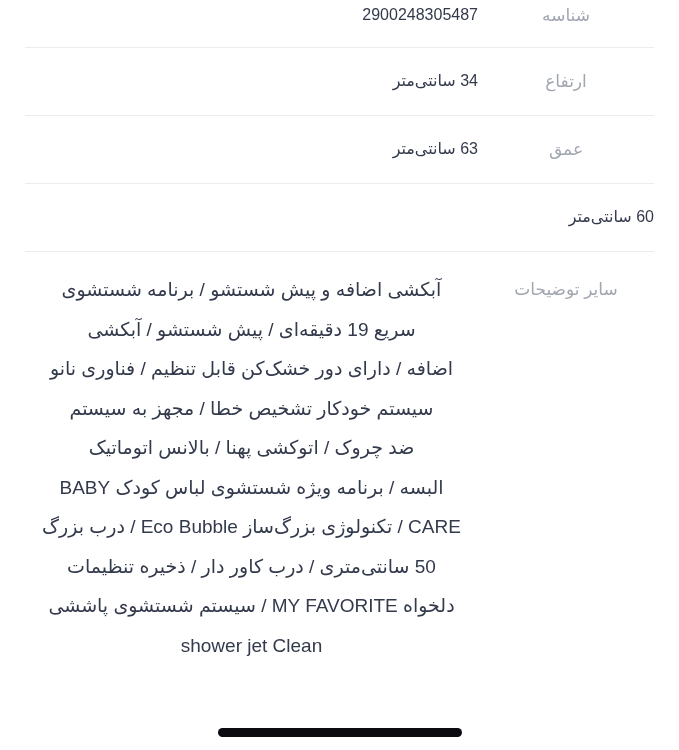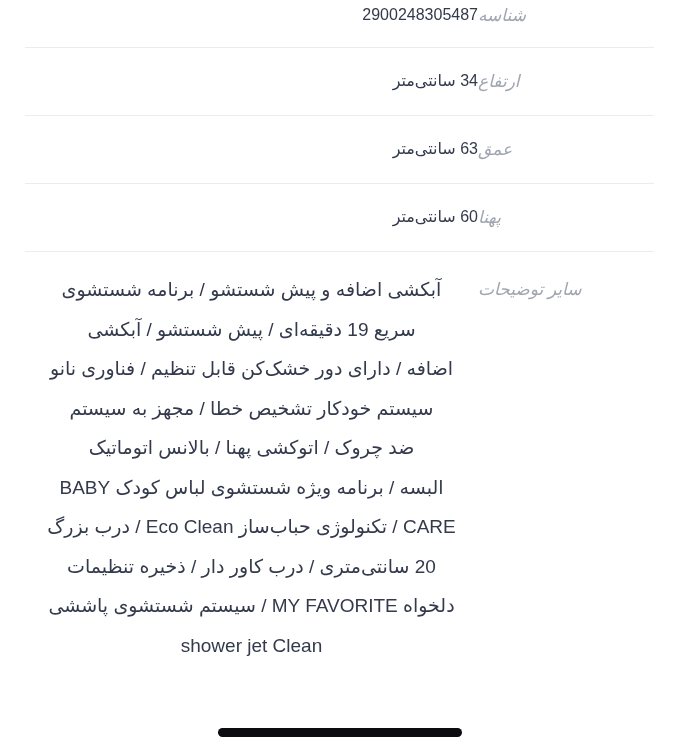--- a/index.html
+++ b/index.html
@@ -25,23 +25,22 @@
     flex-direction:row;
     align-items:center;
     padding:0 25px;
     min-height:67px;
   }
   .spec-row .label{
     width:176px;
     flex:0 0 176px;
     color:var(--label-color);
     font-size:17px;
-    text-align:left;
+    text-align:center;
     line-height:1.4;
-    font-style:italic;
   }
   .spec-row .value{
     flex:1 1 auto;
     color:var(--text-color);
     font-size:16px;
     text-align:right;
     line-height:1.4;
     white-space:nowrap;
   }
   .spec-row.first{
@@ -104,37 +103,36 @@
   <div class="divider"></div>
 
   <div class="spec-row">
     <div class="label">عمق</div>
     <div class="value">63 سانتی‌متر</div>
   </div>
 
   <div class="divider"></div>
 
   <div class="spec-row">
-    <div class="label">پهنا</div>
     <div class="value">60 سانتی‌متر</div>
   </div>
 
   <div class="divider"></div>
 
   <div class="spec-row description">
     <div class="label">سایر توضیحات</div>
     <div class="desc-lines">
       <div class="desc-line">آبکشی اضافه و پیش شستشو / برنامه شستشوی</div>
       <div class="desc-line">سریع 19 دقیقه‌ای / پیش شستشو / آبکشی</div>
       <div class="desc-line">اضافه / دارای دور خشک‌کن قابل تنظیم / فناوری نانو</div>
       <div class="desc-line">سیستم خودکار تشخیص خطا / مجهز به سیستم</div>
       <div class="desc-line">ضد چروک / اتوکشی پهنا / بالانس اتوماتیک</div>
       <div class="desc-line">البسه / برنامه ویژه شستشوی لباس کودک BABY</div>
-      <div class="desc-line">CARE / تکنولوژی حباب‌ساز Eco Clean / درب بزرگ</div>
-      <div class="desc-line">20 سانتی‌متری / درب کاور دار / ذخیره تنظیمات</div>
+      <div class="desc-line">CARE / تکنولوژی بزرگ‌ساز Eco Bubble / درب بزرگ</div>
+      <div class="desc-line">50 سانتی‌متری / درب کاور دار / ذخیره تنظیمات</div>
       <div class="desc-line">دلخواه MY FAVORITE / سیستم شستشوی پاششی</div>
       <div class="desc-line">shower jet Clean</div>
     </div>
   </div>
 
   <div class="home-indicator"></div>
 
 </div>
 
 </body></html>

